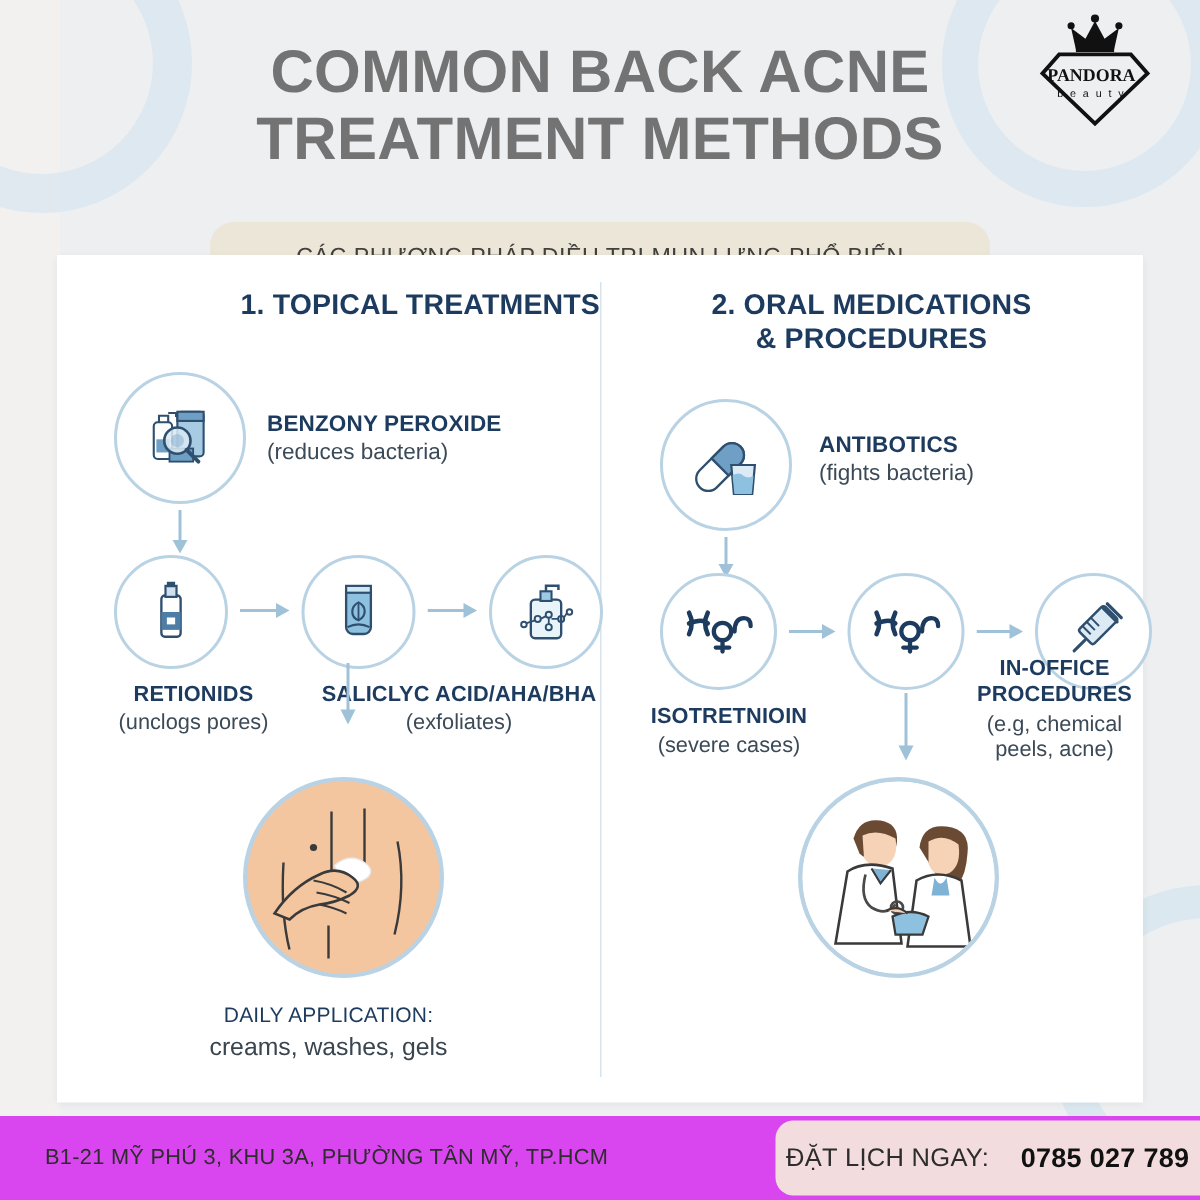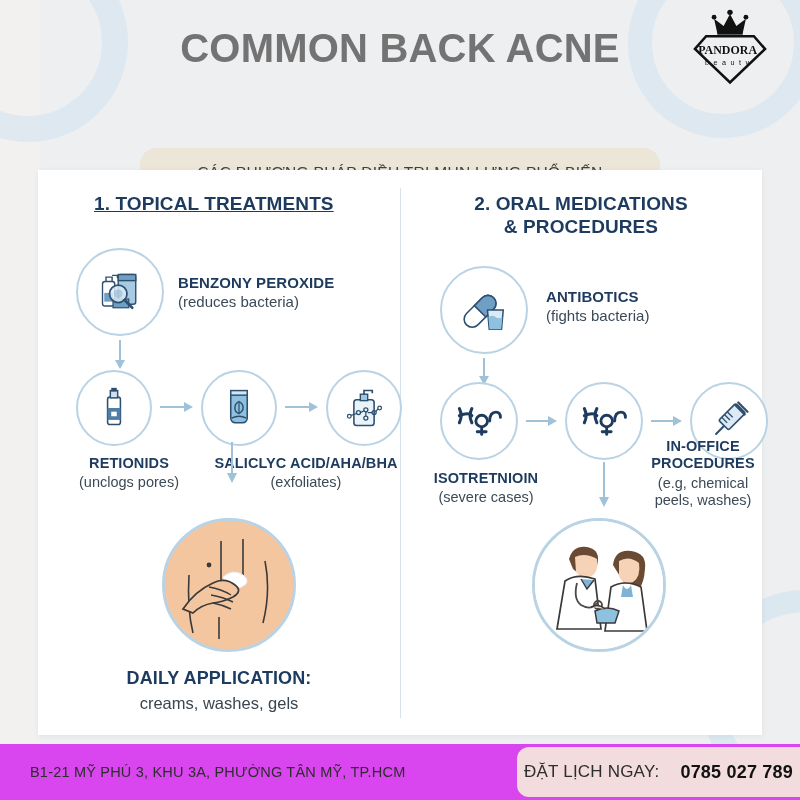--- a/index.html
+++ b/index.html
@@ -92,21 +92,21 @@
 
   .col-title {
     color: #1d3b5e;
     font-weight: bold;
     font-size: 19px;
     line-height: 1.22;
     text-align: center;
     text-transform: uppercase;
     letter-spacing: .1px;
   }
-  .col-left .col-title { text-align: left; padding-left: 56px; text-decoration: underline; }
+  .col-left .col-title { text-align: right; padding-left: 56px; }
 
   
   .circle {
     border: 2px solid #b9d3e4;
     border-radius: 50%;
     background: #fff;
     display: flex; align-items: center; justify-content: center;
     position: absolute;
   }
   .lead-label {
@@ -162,22 +162,22 @@
 
   
   .caption {
     position: absolute;
     width: 100%;
     text-align: center;
     color: #1d3b5e;
   }
   .caption b {
     display: block;
-    font-weight: bold;
-    font-size: 18px;
+    font-weight: normal;
+    font-size: 14px;
     letter-spacing: .1px;
   }
   .caption span {
     display: block;
     font-size: 16.5px;
     color: #39454f;
     margin-top: 5px;
   }
 
   
@@ -217,20 +217,21 @@
 <body>
 
 <div class="bg-wash" id="wash-left"></div>
 <div class="bg-ring" id="ring-tl"></div>
 <div class="bg-ring" id="ring-tr"></div>
 <div class="bg-ring" id="ring-br"></div>
 
 <div class="header">
   <div class="title">
     <span>COMMON BACK ACNE</span>
+    <span class="l2">TREATMENT METHODS</span>
   </div>
 
   <svg class="logo" viewBox="0 0 120 108">
 
     <path d="M44 34 L40 16 L52 25 L60 10 L68 25 L80 16 L76 34 Z" fill="#111"></path>
     <circle cx="40" cy="14" r="3" fill="#111"></circle>
       <circle cx="60" cy="8" r="3.4" fill="#111"></circle>
     <circle cx="80" cy="14" r="3" fill="#111"></circle>
     <rect x="44" y="32" width="32" height="4" fill="#111"></rect>
 
@@ -423,21 +424,21 @@
 
     <div class="step-label" style="left:6px; top:300px; width:160px;">
       <b>ISOTRETNIOIN</b>
       <span>(severe cases)</span>
     </div>
 
     <div class="step-label" style="left:236px; top:268px; width:134px;">
       <b>IN-OFFICE</b>
       <b>PROCEDURES</b>
       <span>(e.g, chemical</span>
-      <span style="margin-top:0">peels, washes)</span>
+      <span style="margin-top:0">peels, acne)</span>
     </div>
 
     <svg class="arrow-down" style="left:196px; top:292px;" width="16" height="46" viewBox="0 0 16 46">
       <line x1="8" y1="0" x2="8" y2="37" stroke="#9fc2d8" stroke-width="2"></line>
       <path d="M3 35 L8 45 L13 35 Z" fill="#9fc2d8"></path>
     </svg>
 
     <div class="photo-circle" style="left:132px; top:348px; width:134px; height:134px; background:#ffffff;">
       <svg width="134" height="134" viewBox="0 0 134 134">
         <rect width="134" height="134" fill="#ffffff"></rect>

